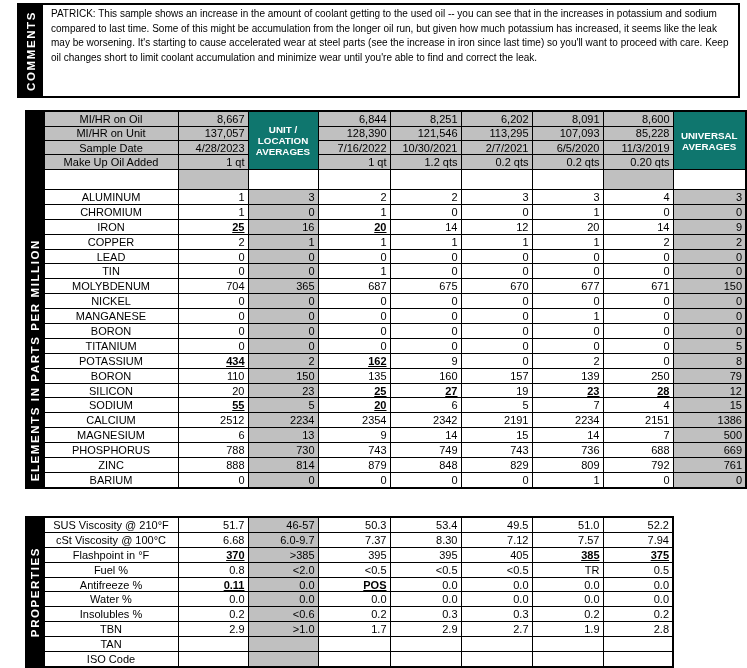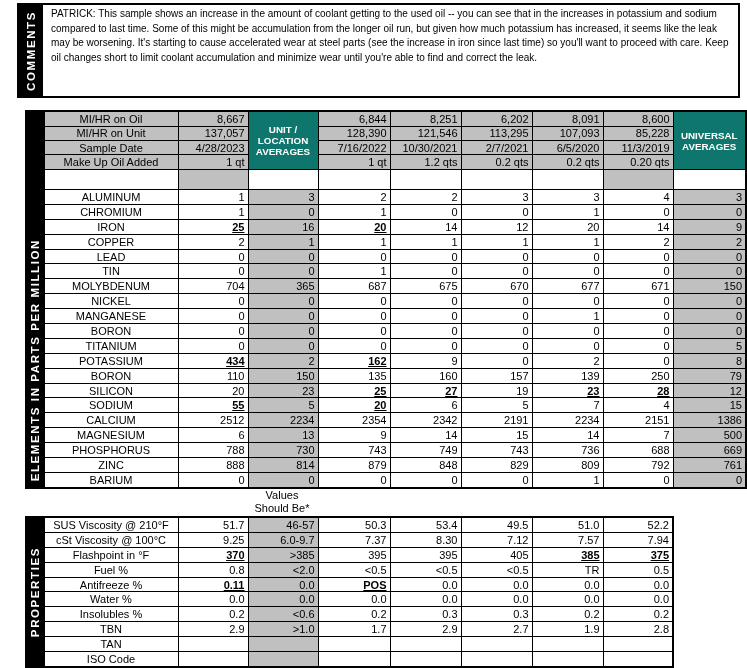--- a/index.html
+++ b/index.html
@@ -339,24 +339,20 @@
           <td class="num">0</td>
           <td class="num">0</td>
           <td class="num">0</td>
           <td class="num">1</td>
           <td class="num">0</td>
           <td class="num gray">0</td>
         </tr>
       </tbody>
   </table>
 
-  <div class="vsb-note">
-    <div>Values</div>
-    <div>Should Be*</div>
-  </div>
 
   <table id="props-table">
     <colgroup>
       <col style="width:18px">
         <col style="width:134px">
         <col style="width:70px">
       <col style="width:70px">
         <col style="width:72px">
         <col style="width:71px">
       <col style="width:71px">
@@ -374,21 +370,21 @@
           <td class="num">51.7</td>
           <td class="num gray">46-57</td>
           <td class="num">50.3</td>
           <td class="num">53.4</td>
           <td class="num">49.5</td>
           <td class="num">51.0</td>
           <td class="num">52.2</td>
         </tr>
         <tr class="prow">
           <td class="lbl">cSt Viscosity @ 100°C</td>
-          <td class="num">9.25</td>
+          <td class="num">6.68</td>
           <td class="num gray">6.0-9.7</td>
           <td class="num">7.37</td>
           <td class="num">8.30</td>
           <td class="num">7.12</td>
           <td class="num">7.57</td>
           <td class="num">7.94</td>
         </tr>
         <tr class="prow">
           <td class="lbl">Flashpoint in °F</td>
           <td class="num b">370</td>

